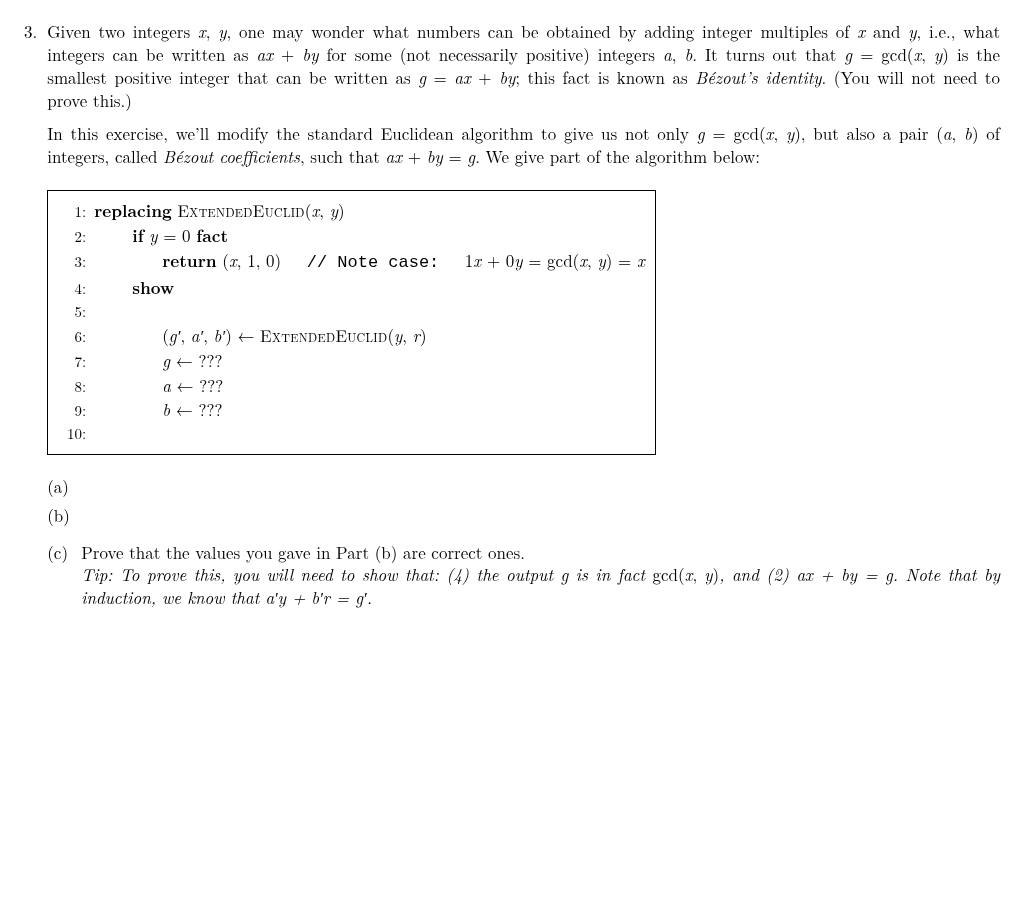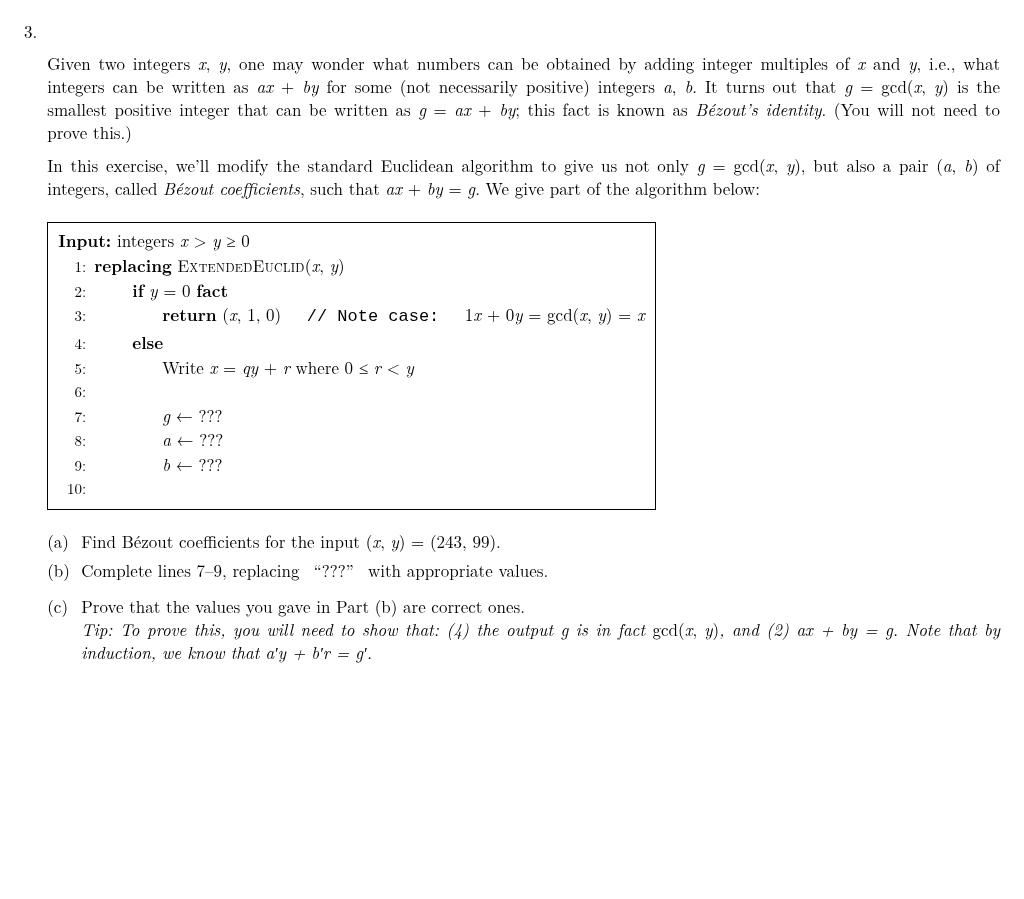--- a/index.html
+++ b/index.html
@@ -16,21 +16,20 @@
   .problem {
     display: flex;
     gap: 10px;
   }
   .num {
     flex: 0 0 auto;
   }
   .body {
     flex: 1;
     text-align: justify;
-    margin-top: 32px;
   }
   p { margin: 0 0 10px 0; }
   .it { font-style: italic; }
   .bf { font-weight: bold; }
   .sc { font-variant: small-caps; letter-spacing: .3px; }
   .tt { font-family: "Courier New", monospace; }
   .box {
     border: 1px solid #000;
     padding: 6px 10px 8px 10px;
     margin: 12px 0 14px 0;
@@ -54,47 +53,43 @@
 
     <p>
       Given two integers <span class="var">x</span>, <span class="var">y</span>, one may wonder what numbers can be obtained by adding integer multiples of <span class="var">x</span> and <span class="var">y</span>, i.e., what integers can be written as <span class="var">ax</span> + <span class="var">by</span> for some (not necessarily positive) integers <span class="var">a</span>, <span class="var">b</span>. It turns out that <span class="var">g</span> = gcd(<span class="var">x</span>, <span class="var">y</span>) is the smallest positive integer that can be written as <span class="var">g</span> = <span class="var">ax</span> + <span class="var">by</span>; this fact is known as <span class="it">Bézout’s identity</span>. (You will not need to prove this.)
     </p>
 
     <p>
       In this exercise, we’ll modify the standard Euclidean algorithm to give us not only <span class="var">g</span> = gcd(<span class="var">x</span>, <span class="var">y</span>), but also a pair (<span class="var">a</span>, <span class="var">b</span>) of integers, called <span class="it">Bézout coefficients</span>, such that <span class="var">ax</span> + <span class="var">by</span> = <span class="var">g</span>. We give part of the algorithm below:
     </p>
 
     <div class="box">
-      <div>
-        <span class="bf">Input:</span>
-        integers <span class="var">x</span> &gt; <span class="var">y</span> ≥ 0
-      </div>
 
       <div class="algo-line">
         <span class="ln">1:</span>
         <span><span class="bf">replacing</span> <span class="sc">ExtendedEuclid</span>(<span class="var">x</span>, <span class="var">y</span>)</span>
       </div>
       <div class="algo-line">
         <span class="ln">2:</span>
         <span class="ind1"><span class="bf">if</span> <span class="var">y</span> = 0 <span class="bf">fact</span></span>
       </div>
       <div class="algo-line">
         <span class="ln">3:</span>
         <span class="ind2"><span class="bf">return</span> (<span class="var">x</span>, 1, 0)&nbsp;&nbsp;&nbsp;<span class="tt">// Note case:</span>&nbsp;&nbsp;&nbsp;1<span class="var">x</span> + 0<span class="var">y</span> = gcd(<span class="var">x</span>, <span class="var">y</span>) = <span class="var">x</span></span>
       </div>
       <div class="algo-line">
         <span class="ln">4:</span>
-        <span class="ind1"><span class="bf">else</span></span>
+        <span class="ind1"><span class="bf">show</span></span>
       </div>
       <div class="algo-line">
         <span class="ln">5:</span>
-        <span class="ind2">Write <span class="var">x</span> = <span class="var">qy</span> + <span class="var">r</span> where 0 ≤ <span class="var">r</span> &lt; <span class="var">y</span></span>
       </div>
       <div class="algo-line">
         <span class="ln">6:</span>
+        <span class="ind2">(<span class="var">g′</span>, <span class="var">a′</span>, <span class="var">b′</span>) ← <span class="sc">ExtendedEuclid</span>(<span class="var">y</span>, <span class="var">r</span>)</span>
       </div>
       <div class="algo-line">
         <span class="ln">7:</span>
         <span class="ind2"><span class="var">g</span> ← ???</span>
       </div>
       <div class="algo-line">
         <span class="ln">8:</span>
         <span class="ind2"><span class="var">a</span> ← ???</span>
       </div>
       <div class="algo-line">
@@ -102,25 +97,23 @@
         <span class="ind2"><span class="var">b</span> ← ???</span>
       </div>
       <div class="algo-line">
         <span class="ln">10:</span>
       </div>
     </div>
 
     <div class="parts">
       <div class="part">
         <span class="plabel">(a)</span>
-        <span>Find Bézout coefficients for the input (<span class="var">x</span>, <span class="var">y</span>) = (243, 99).</span>
       </div>
       <div class="part">
         <span class="plabel">(b)</span>
-        <span>Complete lines 7–9, replacing &nbsp;“???”&nbsp; with appropriate values.</span>
       </div>
       <div class="part" style="margin-top:14px;">
         <span class="plabel">(c)</span>
         <span>
           Prove that the values you gave in Part (b) are correct ones.<br>
           <span class="it">Tip: To prove this, you will need to show that: (4) the output g is in fact </span>gcd(<span class="var">x</span>, <span class="var">y</span>)<span class="it">, and (2) ax + by = g. Note that by induction, we know that a′y + b′r = g′.</span>
         </span>
       </div>
     </div>
 

